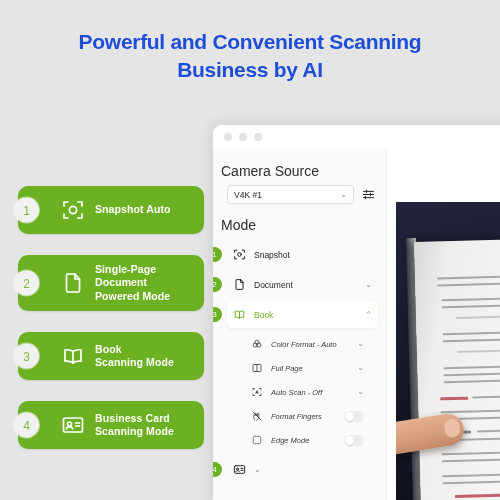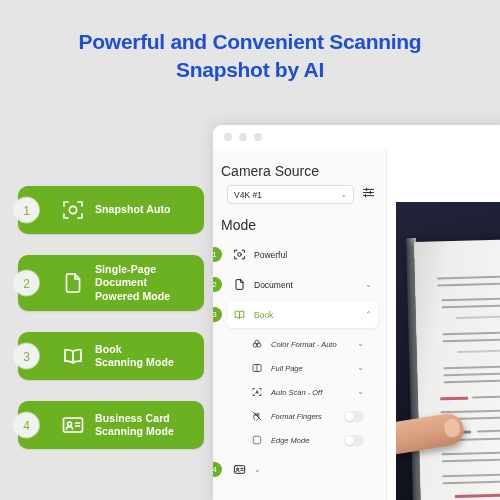--- a/index.html
+++ b/index.html
@@ -107,20 +107,21 @@
   }
   .sb-label {
     font-size: 14px;
     color: #2e2e2e;
     padding: 0 0 6px 8px;
   }
   .sb-label.mode { padding-top: 13px; }
 
   .select-row {
     display: flex;
+    align-items: center;
     gap: 7px;
     padding: 0 10px 0 14px;
   }
   .select {
     flex: 1;
     height: 19px;
     background: #ffffff;
     border: 1px solid #dedede;
     border-radius: 4px;
     display: flex;
@@ -248,21 +249,21 @@
     background: #efc6ad;
     border-radius: 7px;
     opacity: 0.85;
   }
 </style>
 </head>
 <body>
 
 <div class="headline">
   <span class="line">Powerful and Convenient Scanning</span>
-  <span class="line">Snapshot by AI</span>
+  <span class="line">Business by AI</span>
 </div>
 
 <div class="features">
 
   <div class="feature">
     <span class="badge">1</span>
     <span class="ficon">
       <svg viewBox="0 0 24 24" width="24" height="24" fill="none" stroke="#ffffff" stroke-width="1.7" stroke-linecap="round" stroke-linejoin="round">
         <path d="M3 8V4h4M17 4h4v4M21 16v4h-4M7 20H3v-4"></path>
         <circle cx="12" cy="12" r="3.6"></circle>
@@ -345,21 +346,21 @@
       <div class="modelist">
 
         <div class="mode-row">
           <span class="gbadge">1</span>
           <span class="micon">
             <svg viewBox="0 0 24 24" width="13" height="13" fill="none" stroke="#1f1f1f" stroke-width="1.8" stroke-linecap="round" stroke-linejoin="round">
               <path d="M3 8V4h4M17 4h4v4M21 16v4h-4M7 20H3v-4"></path>
               <circle cx="12" cy="12" r="3.4"></circle>
             </svg>
           </span>
-          <span class="mlabel">Powerful</span>
+          <span class="mlabel">Snapshot</span>
           <span class="chev"></span>
         </div>
 
         <div class="mode-row">
           <span class="gbadge">2</span>
           <span class="micon">
             <svg viewBox="0 0 24 24" width="13" height="13" fill="none" stroke="#1f1f1f" stroke-width="1.8" stroke-linecap="round" stroke-linejoin="round">
               <path d="M14 3H7a1.5 1.5 0 0 0-1.5 1.5v15A1.5 1.5 0 0 0 7 21h10a1.5 1.5 0 0 0 1.5-1.5V8z"></path>
               <path d="M14 3v5h4.5"></path>
             </svg>

